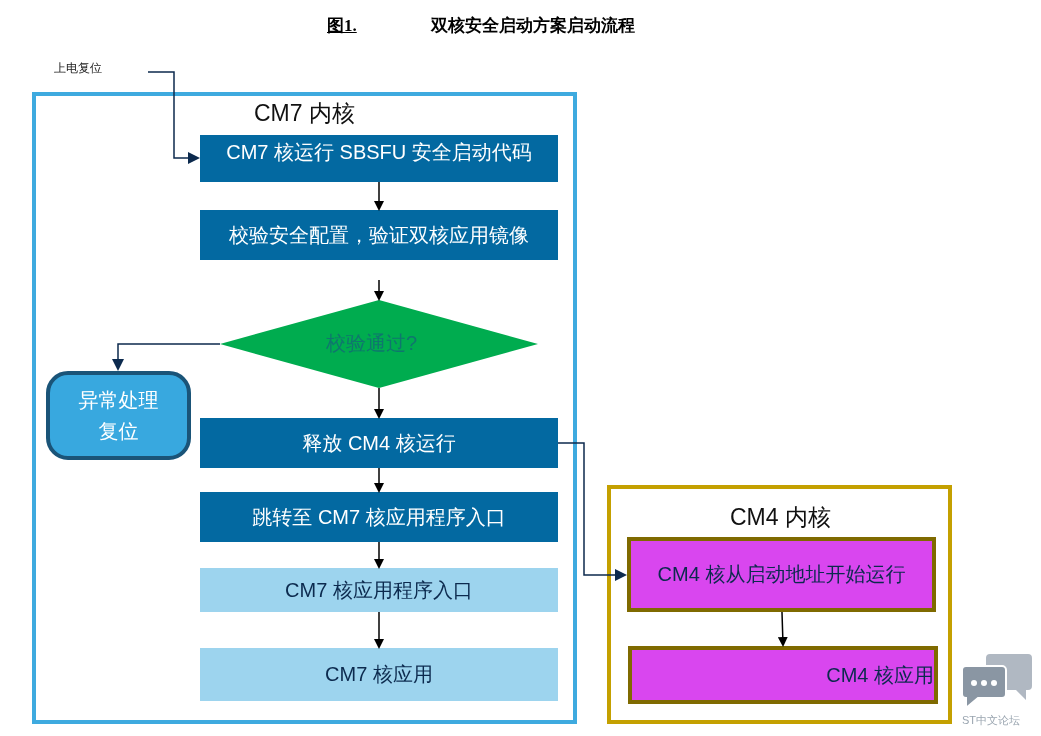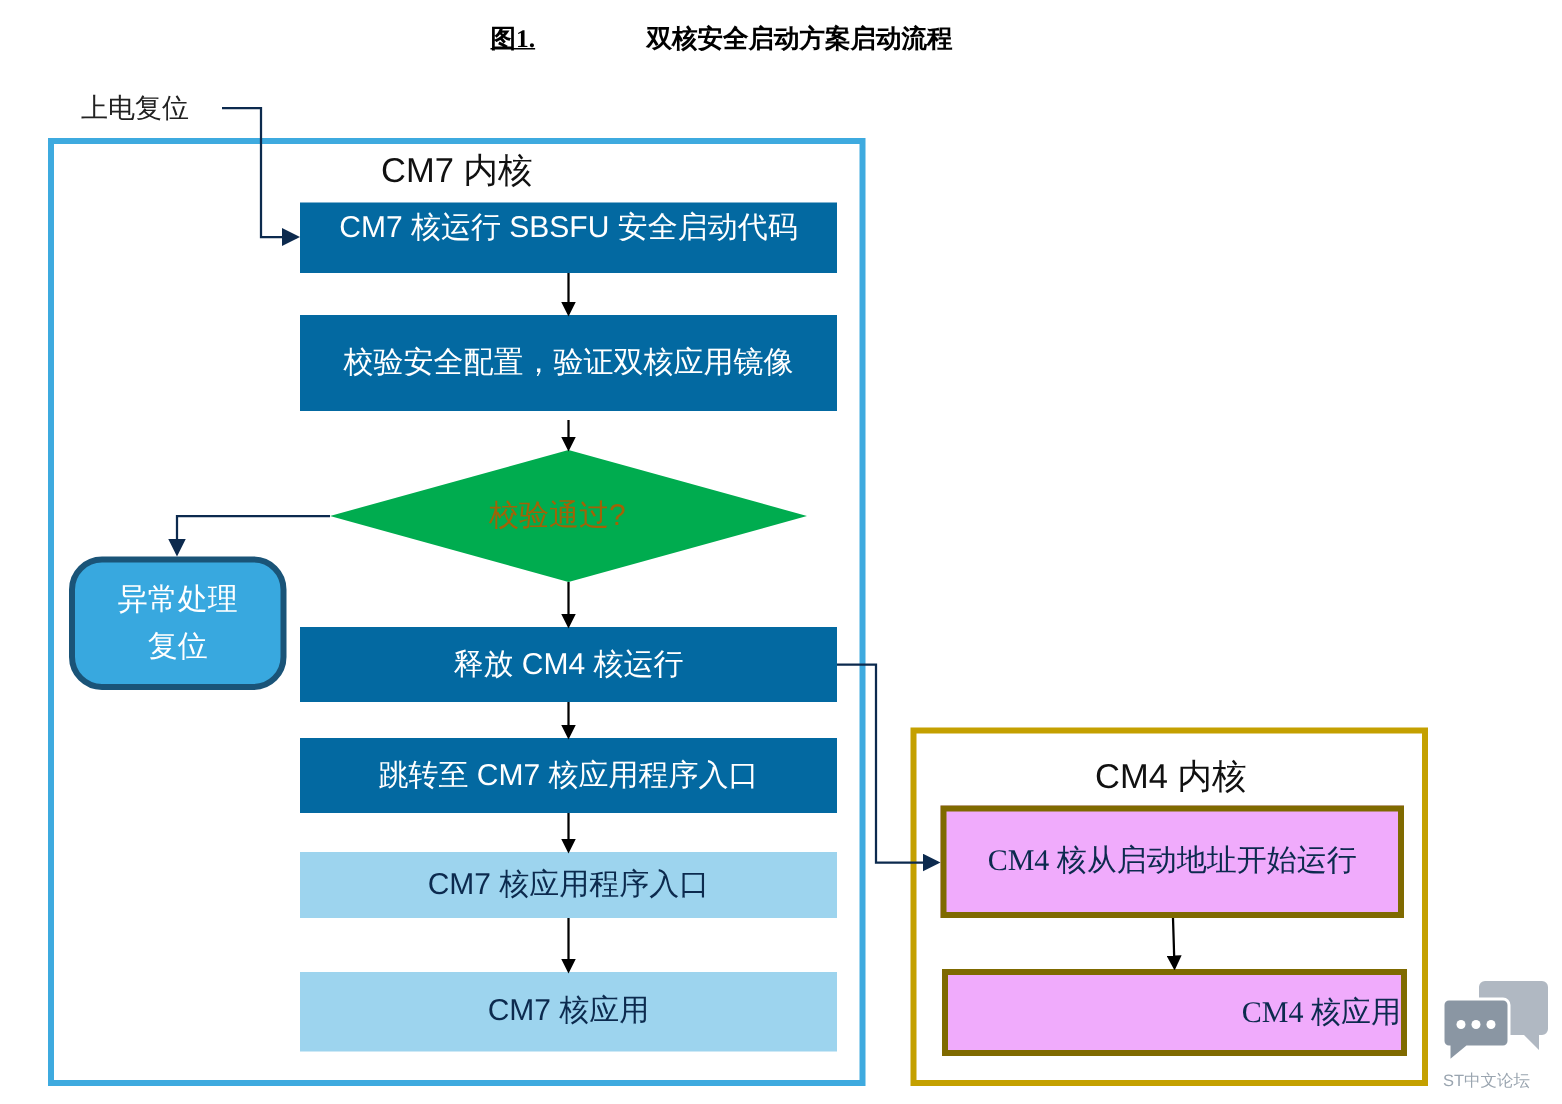--- a/index.html
+++ b/index.html
@@ -1,27 +1,27 @@
 <!DOCTYPE html>
 <html><head>
 <meta charset="utf-8">
 <style>
   html, body { margin:0; padding:0; background:#ffffff; }
   body { width:1041px; height:736px; position:relative; overflow:hidden;
          font-family:"Liberation Sans","DejaVu Sans",sans-serif; }
   .abs { position:absolute; }
   .title { top:14px; font-family:"Liberation Serif","DejaVu Serif",serif; font-weight:bold; font-size:17px; color:#000; }
-  .power-label { left:54px; top:60px; font-size:18px; color:#222; font-family:"Liberation Serif","DejaVu Serif",serif; }
+  .power-label { left:54px; top:60px; font-size:12px; color:#222; font-family:"Liberation Serif","DejaVu Serif",serif; }
   .frame-cm7 { left:32px; top:92px; width:537px; height:624px; border:4px solid #3eaadf; }
   .frame-cm4 { left:607px; top:485px; width:337px; height:231px; border:4px solid #c4a000; }
   .frame-label { font-size:23px; color:#111; }
   .box { display:flex; align-items:center; justify-content:center; text-align:center; font-size:20px; line-height:31px; box-sizing:border-box; }
   .green { background:#0369a1; color:#fff; }
   .lightblue { background:#9dd4ee; color:#0c2a4e; }
-  .yellow { background:#f0abfc; color:#0c2a4e; border:4px solid #7f6a00;font-family:Liberation Serif, serif; }
+  .yellow { background:#d946ef; color:#0c2a4e; border:4px solid #7f6a00; }
   .rounded { background:#38a8df; color:#fff; border:4px solid #1a5478; border-radius:22px; font-size:20px; }
   .clip { overflow:hidden; }
   svg.overlay { position:absolute; left:0; top:0; }
   .watermark-text { left:962px; top:713px; font-size:11px; color:#9aa5b0; }
 </style>
 </head>
 <body>
 
 <div class="abs title" style="left:327px;text-decoration:underline;">图1.</div>
 <div class="abs title" style="left:431px;">双核安全启动方案启动流程</div>
@@ -31,28 +31,28 @@
 <div class="abs frame-cm7"></div>
 <div class="abs frame-label" style="left:254px; top:98px;">CM7 内核</div>
 
 <div class="abs frame-cm4"></div>
 <div class="abs frame-label" style="left:730px; top:502px;">CM4 内核</div>
 
 <div class="abs box green clip" style="left:200px; top:135px; width:358px; height:47px; align-items:flex-start; padding-top:3px;">
   <div style="width:320px; line-height:29px;">CM7 核运行 SBSFU 安全启动代码</div>
 </div>
 
-<div class="abs box green" style="left:200px; top:210px; width:358px; height:64px; flex-direction:column;">
+<div class="abs box green" style="left:200px; top:210px; width:358px; height:50px; flex-direction:column;">
   <div>校验安全配置，验证双核应用镜像</div>
 </div>
 
 <svg class="overlay" width="1041" height="736" style="pointer-events:none;">
   <polygon points="220,344 379,300 538,344 379,388" fill="#00ac4f"></polygon>
 </svg>
-<div class="abs" style="left:326px; top:330px; font-size:20px; color:#a16207;text-align:right;">校验通过?</div>
+<div class="abs" style="left:326px; top:330px; font-size:20px; color:#0f766e;text-align:right;">校验通过?</div>
 
 <div class="abs box rounded" style="left:46px; top:371px; width:145px; height:89px; flex-direction:column;">
   <div>异常处理</div>
   <div>复位</div>
 </div>
 
 <div class="abs box green" style="left:200px; top:418px; width:358px; height:50px;">
   <span>释放 CM4 核运行</span>
 </div>
 

